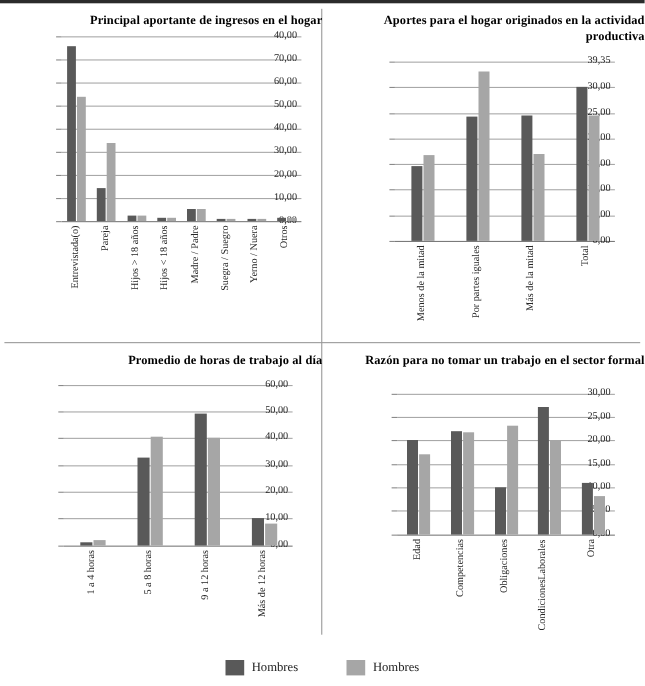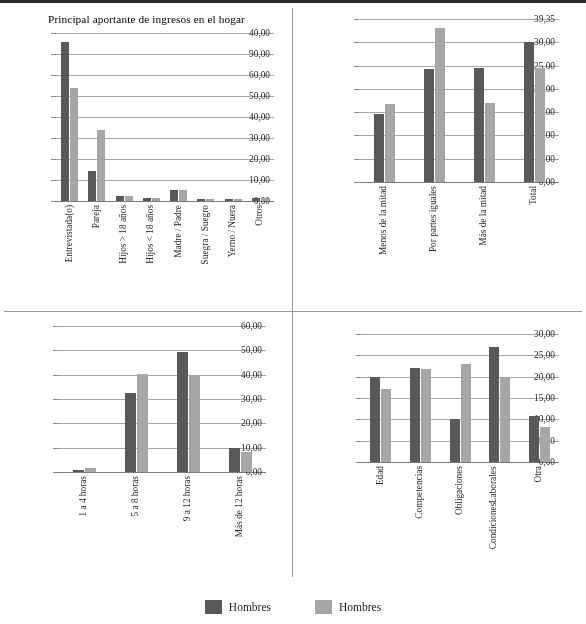--- a/index.html
+++ b/index.html
@@ -21,22 +21,22 @@
     grid-template-rows:309px 265px;
   }
   .quad{position:relative;overflow:hidden;}
   .vdiv{
     position:absolute;left:292px;top:8px;width:1px;height:569px;background:#9a9a9a;
   }
   .hdiv{
     position:absolute;left:4px;top:311px;width:578px;height:1px;background:#9a9a9a;
   }
   .chart-title{
-    text-align:center;
-    font-weight:normal;
+    text-align:right;
+    font-weight:bold;
     font-size:11.3px;
     line-height:13.5px;
     padding-top:10px;
     letter-spacing:0.1px;
     color:#000;
   }
   .plot{
     position:relative;
     margin:0 auto;
   }
@@ -120,21 +120,21 @@
         <div class="ytickmark" style="top: 84px;"></div>
         <div class="ytick" style="top: 84px; width: 36px;">40,00</div>
         <div class="gridline" style="top: 63px;"></div>
         <div class="ytickmark" style="top: 63px;"></div>
         <div class="ytick" style="top: 63px; width: 36px;">50,00</div>
         <div class="gridline" style="top: 42px;"></div>
         <div class="ytickmark" style="top: 42px;"></div>
         <div class="ytick" style="top: 42px; width: 36px;">60,00</div>
         <div class="gridline" style="top: 21px;"></div>
         <div class="ytickmark" style="top: 21px;"></div>
-        <div class="ytick" style="top: 21px; width: 36px;">90,00</div>
+        <div class="ytick" style="top: 21px; width: 36px;">70,00</div>
         <div class="gridline" style="top: 0px;"></div>
         <div class="ytickmark" style="top: 0px;"></div>
         <div class="ytick" style="top: 0px; width: 36px;">40,00</div>
         <div class="bars">
           <div class="group" style="left: 0.125px; width: 27px; height: 100%; gap: 1px;">
             <div class="bar s0" style="height: 158.76px; width: 8px;"></div>
             <div class="bar s1" style="height: 112.56px; width: 8px;"></div>
           </div>
           <div class="group" style="left: 27.375px; width: 27px; height: 100%; gap: 1px;">
             <div class="bar s0" style="height: 29.82px; width: 8px;"></div>
@@ -171,20 +171,21 @@
           <div class="xlab" style="left: 62.125px; top: 0px;">Hijos &gt; 18 años</div>
           <div class="xlab" style="left: 89.375px; top: 0px;">Hijos &lt; 18 años</div>
           <div class="xlab" style="left: 116.625px; top: 0px;">Madre / Padre</div>
           <div class="xlab" style="left: 143.875px; top: 0px;">Suegra / Suegro</div>
           <div class="xlab" style="left: 171.125px; top: 0px;">Yerno / Nuera</div>
           <div class="xlab" style="left: 198.375px; top: 0px;">Otros</div>
         </div>
       </div>
   </div>
   <div class="quad">
+    <div class="chart-title">Aportes para el hogar originados en la actividad productiva</div>
     <div class="plot" id="plot1" style="width: 240px; height: 163px; margin-left: 26px; margin-top: 16px;">
         <div class="axisline" style="top: 163px;"></div>
         <div class="ytickmark" style="top: 163px;"></div>
         <div class="ytick" style="top: 163px; width: 36px;">0,00</div>
         <div class="gridline" style="top: 139.714px;"></div>
         <div class="ytickmark" style="top: 139.714px;"></div>
         <div class="ytick" style="top: 139.714px; width: 36px;">5,00</div>
         <div class="gridline" style="top: 116.429px;"></div>
         <div class="ytickmark" style="top: 116.429px;"></div>
         <div class="ytick" style="top: 116.429px; width: 36px;">10,00</div>
@@ -223,20 +224,21 @@
         </div>
         <div class="xlabels" style="top: 167px;">
           <div class="xlab" style="left: 19px; top: 0px;">Menos de la mitad</div>
           <div class="xlab" style="left: 69px; top: 0px;">Por partes iguales</div>
           <div class="xlab" style="left: 119px; top: 0px;">Más de la mitad</div>
           <div class="xlab" style="left: 169px; top: 0px;">Total</div>
         </div>
       </div>
   </div>
   <div class="quad">
+    <div class="chart-title">Promedio de horas de trabajo al día</div>
     <div class="plot" id="plot2" style="width: 248px; height: 146px; margin-left: 18px; margin-top: 14px;">
         <div class="axisline" style="top: 146px;"></div>
         <div class="ytickmark" style="top: 146px;"></div>
         <div class="ytick" style="top: 146px; width: 36px;">0,00</div>
         <div class="gridline" style="top: 121.667px;"></div>
         <div class="ytickmark" style="top: 121.667px;"></div>
         <div class="ytick" style="top: 121.667px; width: 36px;">10,00</div>
         <div class="gridline" style="top: 97.3333px;"></div>
         <div class="ytickmark" style="top: 97.3333px;"></div>
         <div class="ytick" style="top: 97.3333px; width: 36px;">20,00</div>
@@ -272,20 +274,21 @@
         </div>
         <div class="xlabels" style="top: 150px;">
           <div class="xlab" style="left: 20px; top: 0px;">1 a 4 horas</div>
           <div class="xlab" style="left: 72px; top: 0px;">5 a 8 horas</div>
           <div class="xlab" style="left: 124px; top: 0px;">9 a 12 horas</div>
           <div class="xlab" style="left: 176px; top: 0px;">Más de 12 horas</div>
         </div>
       </div>
   </div>
   <div class="quad">
+    <div class="chart-title">Razón para no tomar un trabajo en el sector formal</div>
     <div class="plot" id="plot3" style="width: 238px; height: 128px; margin-left: 28px; margin-top: 22px;">
         <div class="axisline" style="top: 128px;"></div>
         <div class="ytickmark" style="top: 128px;"></div>
         <div class="ytick" style="top: 128px; width: 36px;">0,00</div>
         <div class="gridline" style="top: 106.667px;"></div>
         <div class="ytickmark" style="top: 106.667px;"></div>
         <div class="ytick" style="top: 106.667px; width: 36px;">5,00</div>
         <div class="gridline" style="top: 85.3333px;"></div>
         <div class="ytickmark" style="top: 85.3333px;"></div>
         <div class="ytick" style="top: 85.3333px; width: 36px;">10,00</div>

